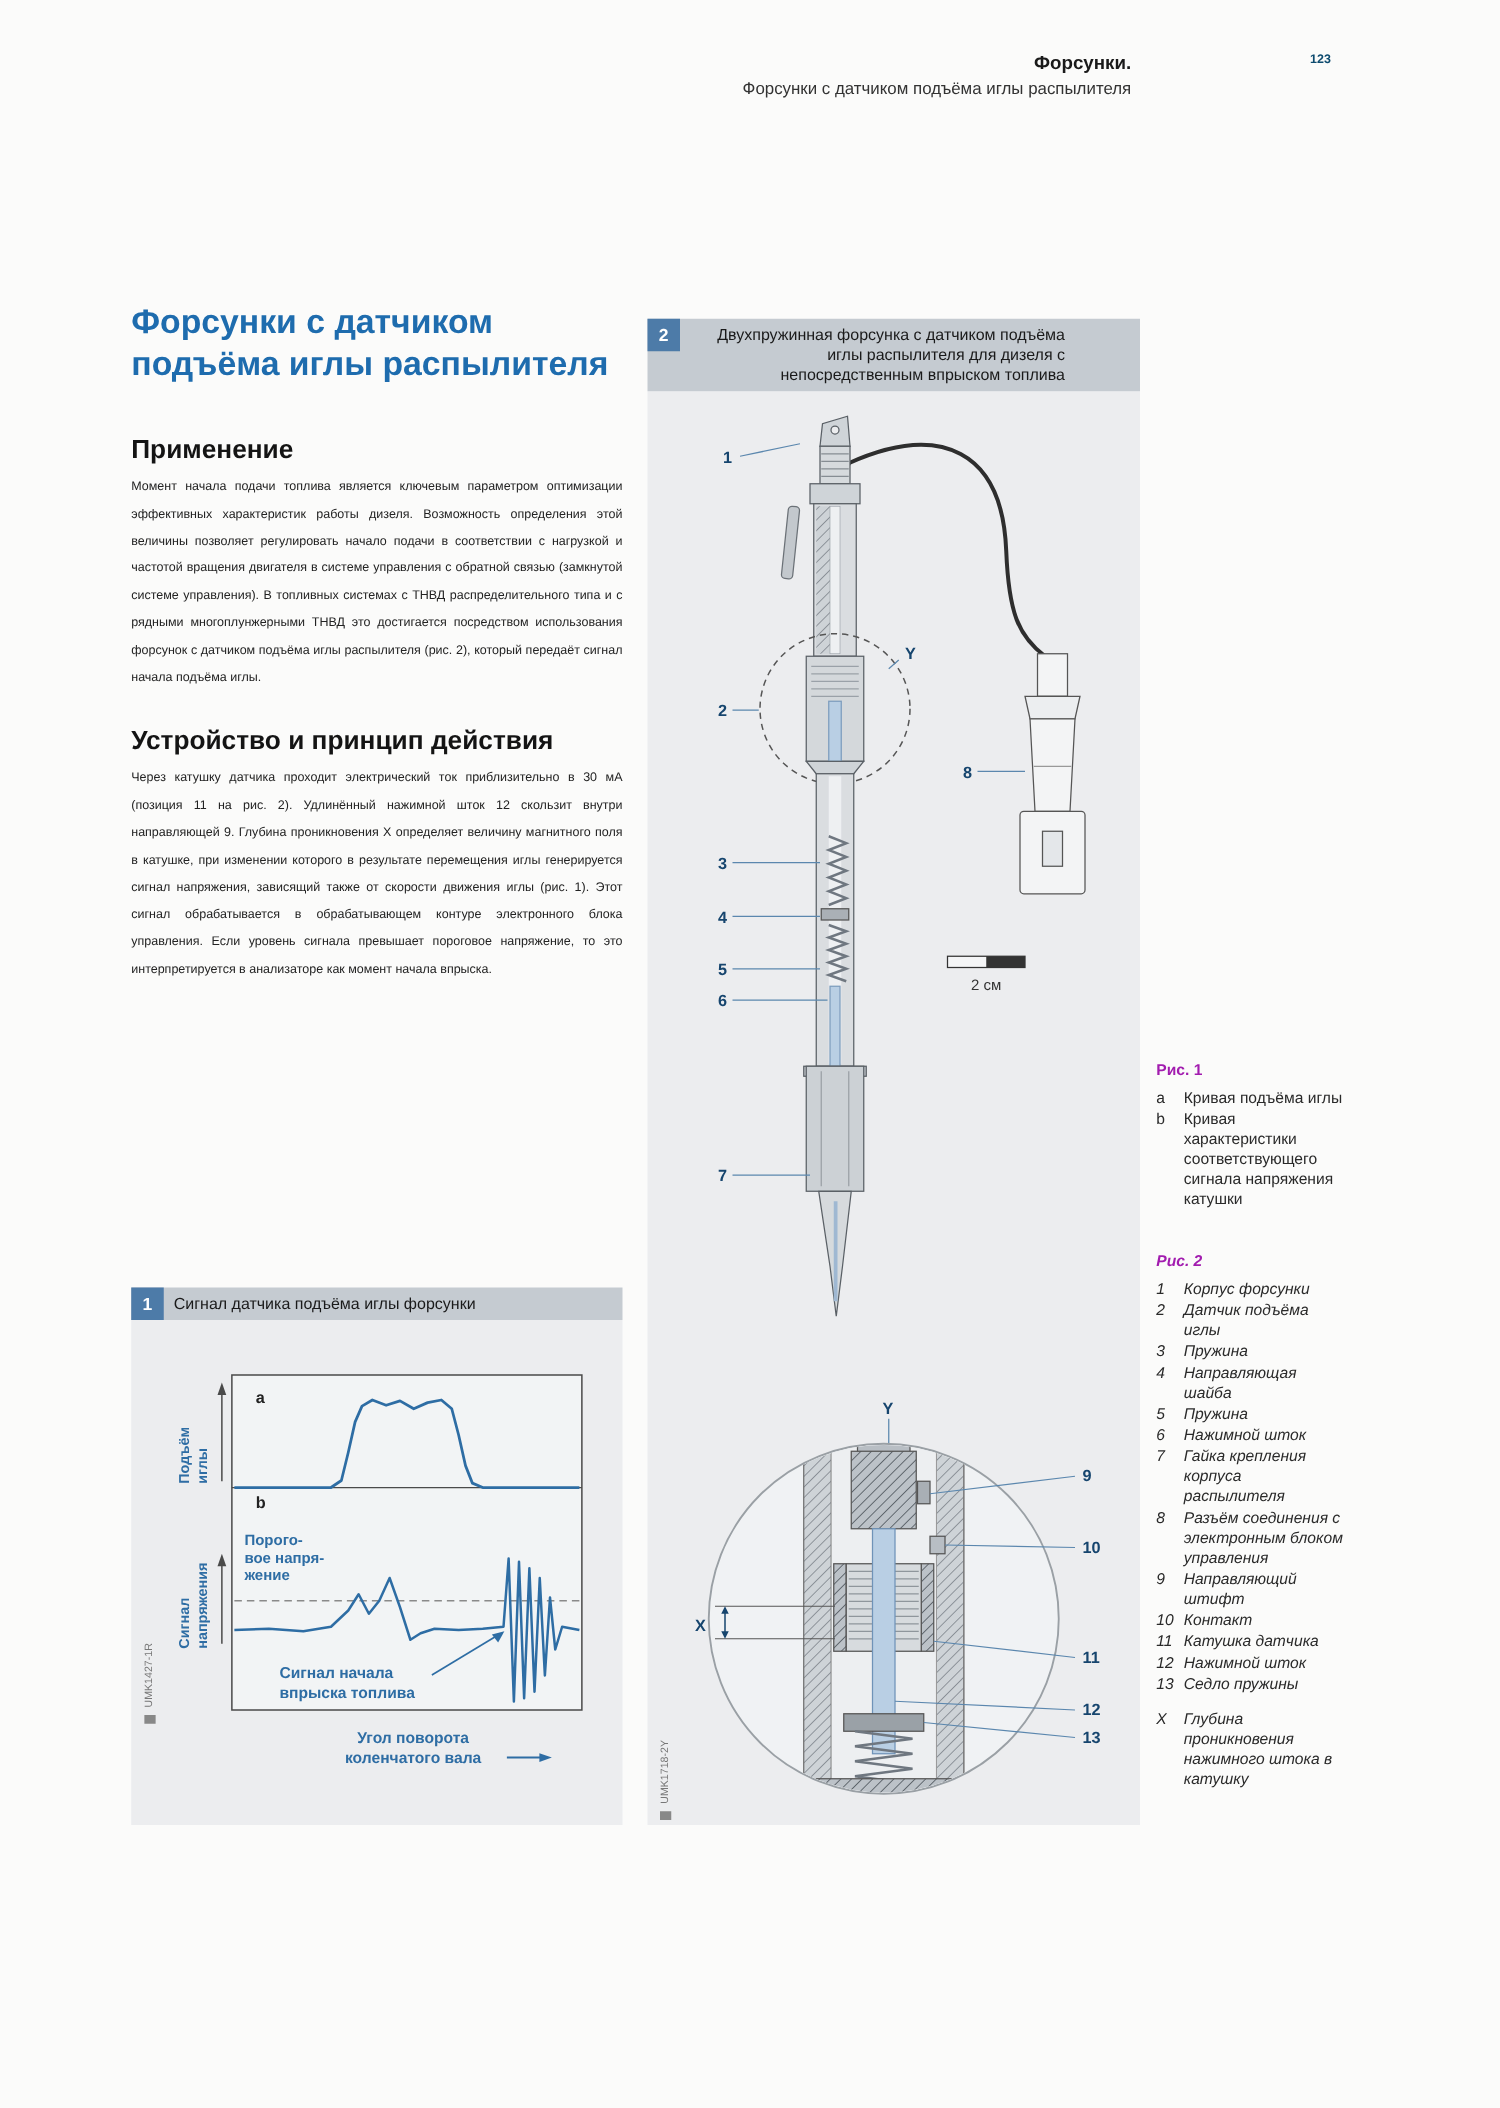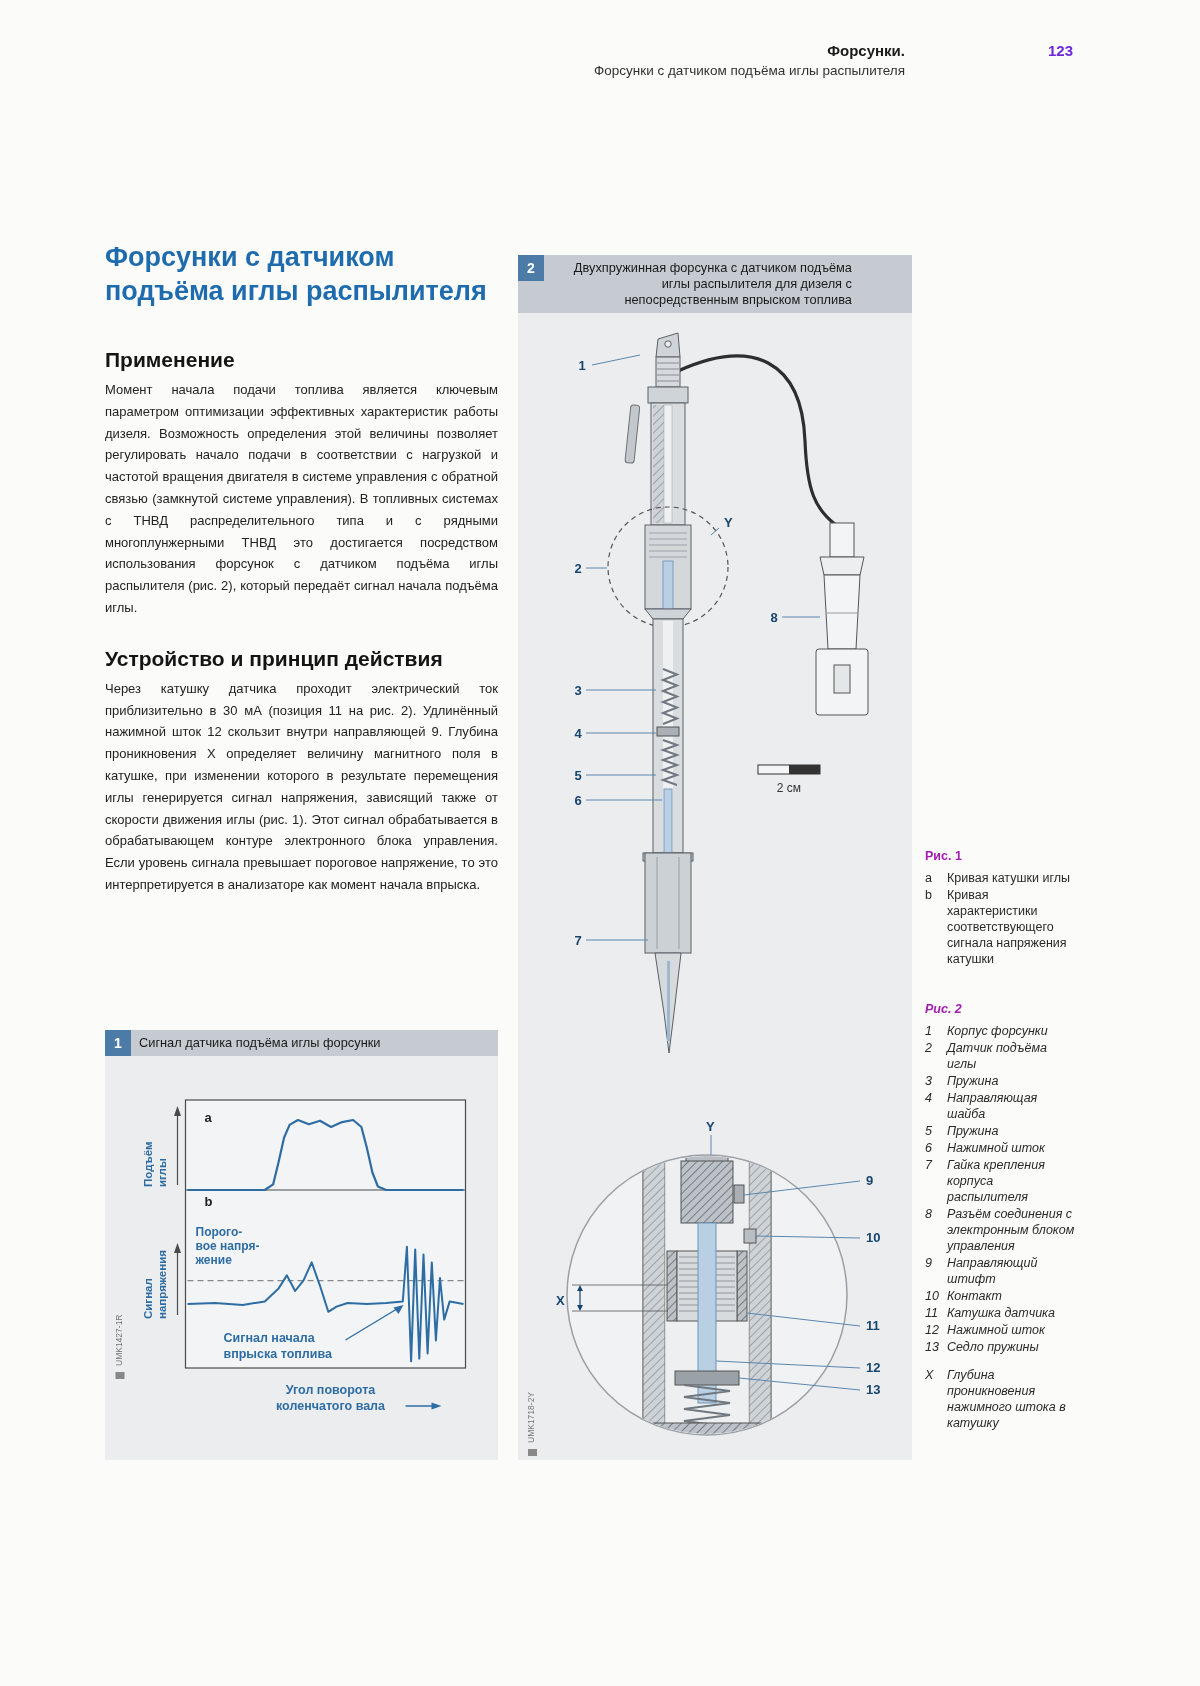--- a/index.html
+++ b/index.html
@@ -3,27 +3,27 @@
 <meta charset="utf-8">
 <style>
   html,body{margin:0;padding:0;background:#fbfbfa;}
   .page{position:relative;width:1200px;height:1686px;background:#fbfbfa;
         font-family:"Liberation Sans","DejaVu Sans",sans-serif;color:#242424;overflow:hidden;}
 
   
   .header-text{position:absolute;top:42px;left:505px;width:400px;text-align:right;}
   .header-title{font-size:15px;font-weight:bold;color:#1a1a1a;}
   .header-subtitle{font-size:13.5px;color:#333;margin-top:4px;}
-  .page-number{position:absolute;top:42px;left:1048px;font-size:15px;font-weight:bold;color:#6d28d9;}
+  .page-number{position:absolute;top:42px;left:1048px;font-size:10px;font-weight:bold;color:#0c4a6e;}
 
   
   .col-left{position:absolute;left:105px;top:240px;width:393px;}
   .article-title{font-size:27px;line-height:34px;color:#1e6cae;font-weight:bold;margin:0 0 40px 0;}
   .sec-heading{font-size:21px;font-weight:bold;color:#141414;margin:0 0 7px 0;}
-  .body-par{font-size:13px;line-height:21.8px;text-align:justify;margin:0 0 28px 0;color:#232323;}
+  .body-par{font-size:10px;line-height:21.8px;text-align:justify;margin:0 0 28px 0;color:#232323;}
 
   
   .fig{position:absolute;}
   .fig1{left:105px;top:1030px;width:393px;}
   .fig2{left:518px;top:255px;width:394px;}
   .fig-bar{position:relative;background:#c5cbd1;padding:5px 8px 5px 34px;min-height:16px;}
   .fig-num{position:absolute;left:0;top:0;width:26px;height:26px;background:#4d7ba8;color:#fff;
            display:flex;align-items:center;justify-content:center;font-weight:bold;font-size:14px;}
   .fig-cap{font-size:12.8px;line-height:16px;color:#1a1a1a;display:block;}
   .fig-body{background:#ecedef;}
@@ -246,21 +246,21 @@
         <text transform="translate(16,1130) rotate(-90)" font-size="8.5" fill="#777">UMK1718-2Y</text>
         <rect x="10" y="1136" width="9" height="7" fill="#888"></rect>
       </svg>
     </div>
   </figure>
 
   <div class="col-legend">
     <div class="leg-title">Рис. 1</div>
     <div class="leg-item">
       <span class="leg-key">a</span>
-      <span class="leg-text">Кривая катушки иглы</span>
+      <span class="leg-text">Кривая подъёма иглы</span>
     </div>
     <div class="leg-item">
       <span class="leg-key">b</span>
       <span class="leg-text">Кривая характеристики соответствующего сигнала напряжения катушки</span>
     </div>
 
     <div class="leg-block2">
       <div class="leg-title">Рис. 2</div>
       <div class="leg-item">
           <span class="leg-key">1</span>

